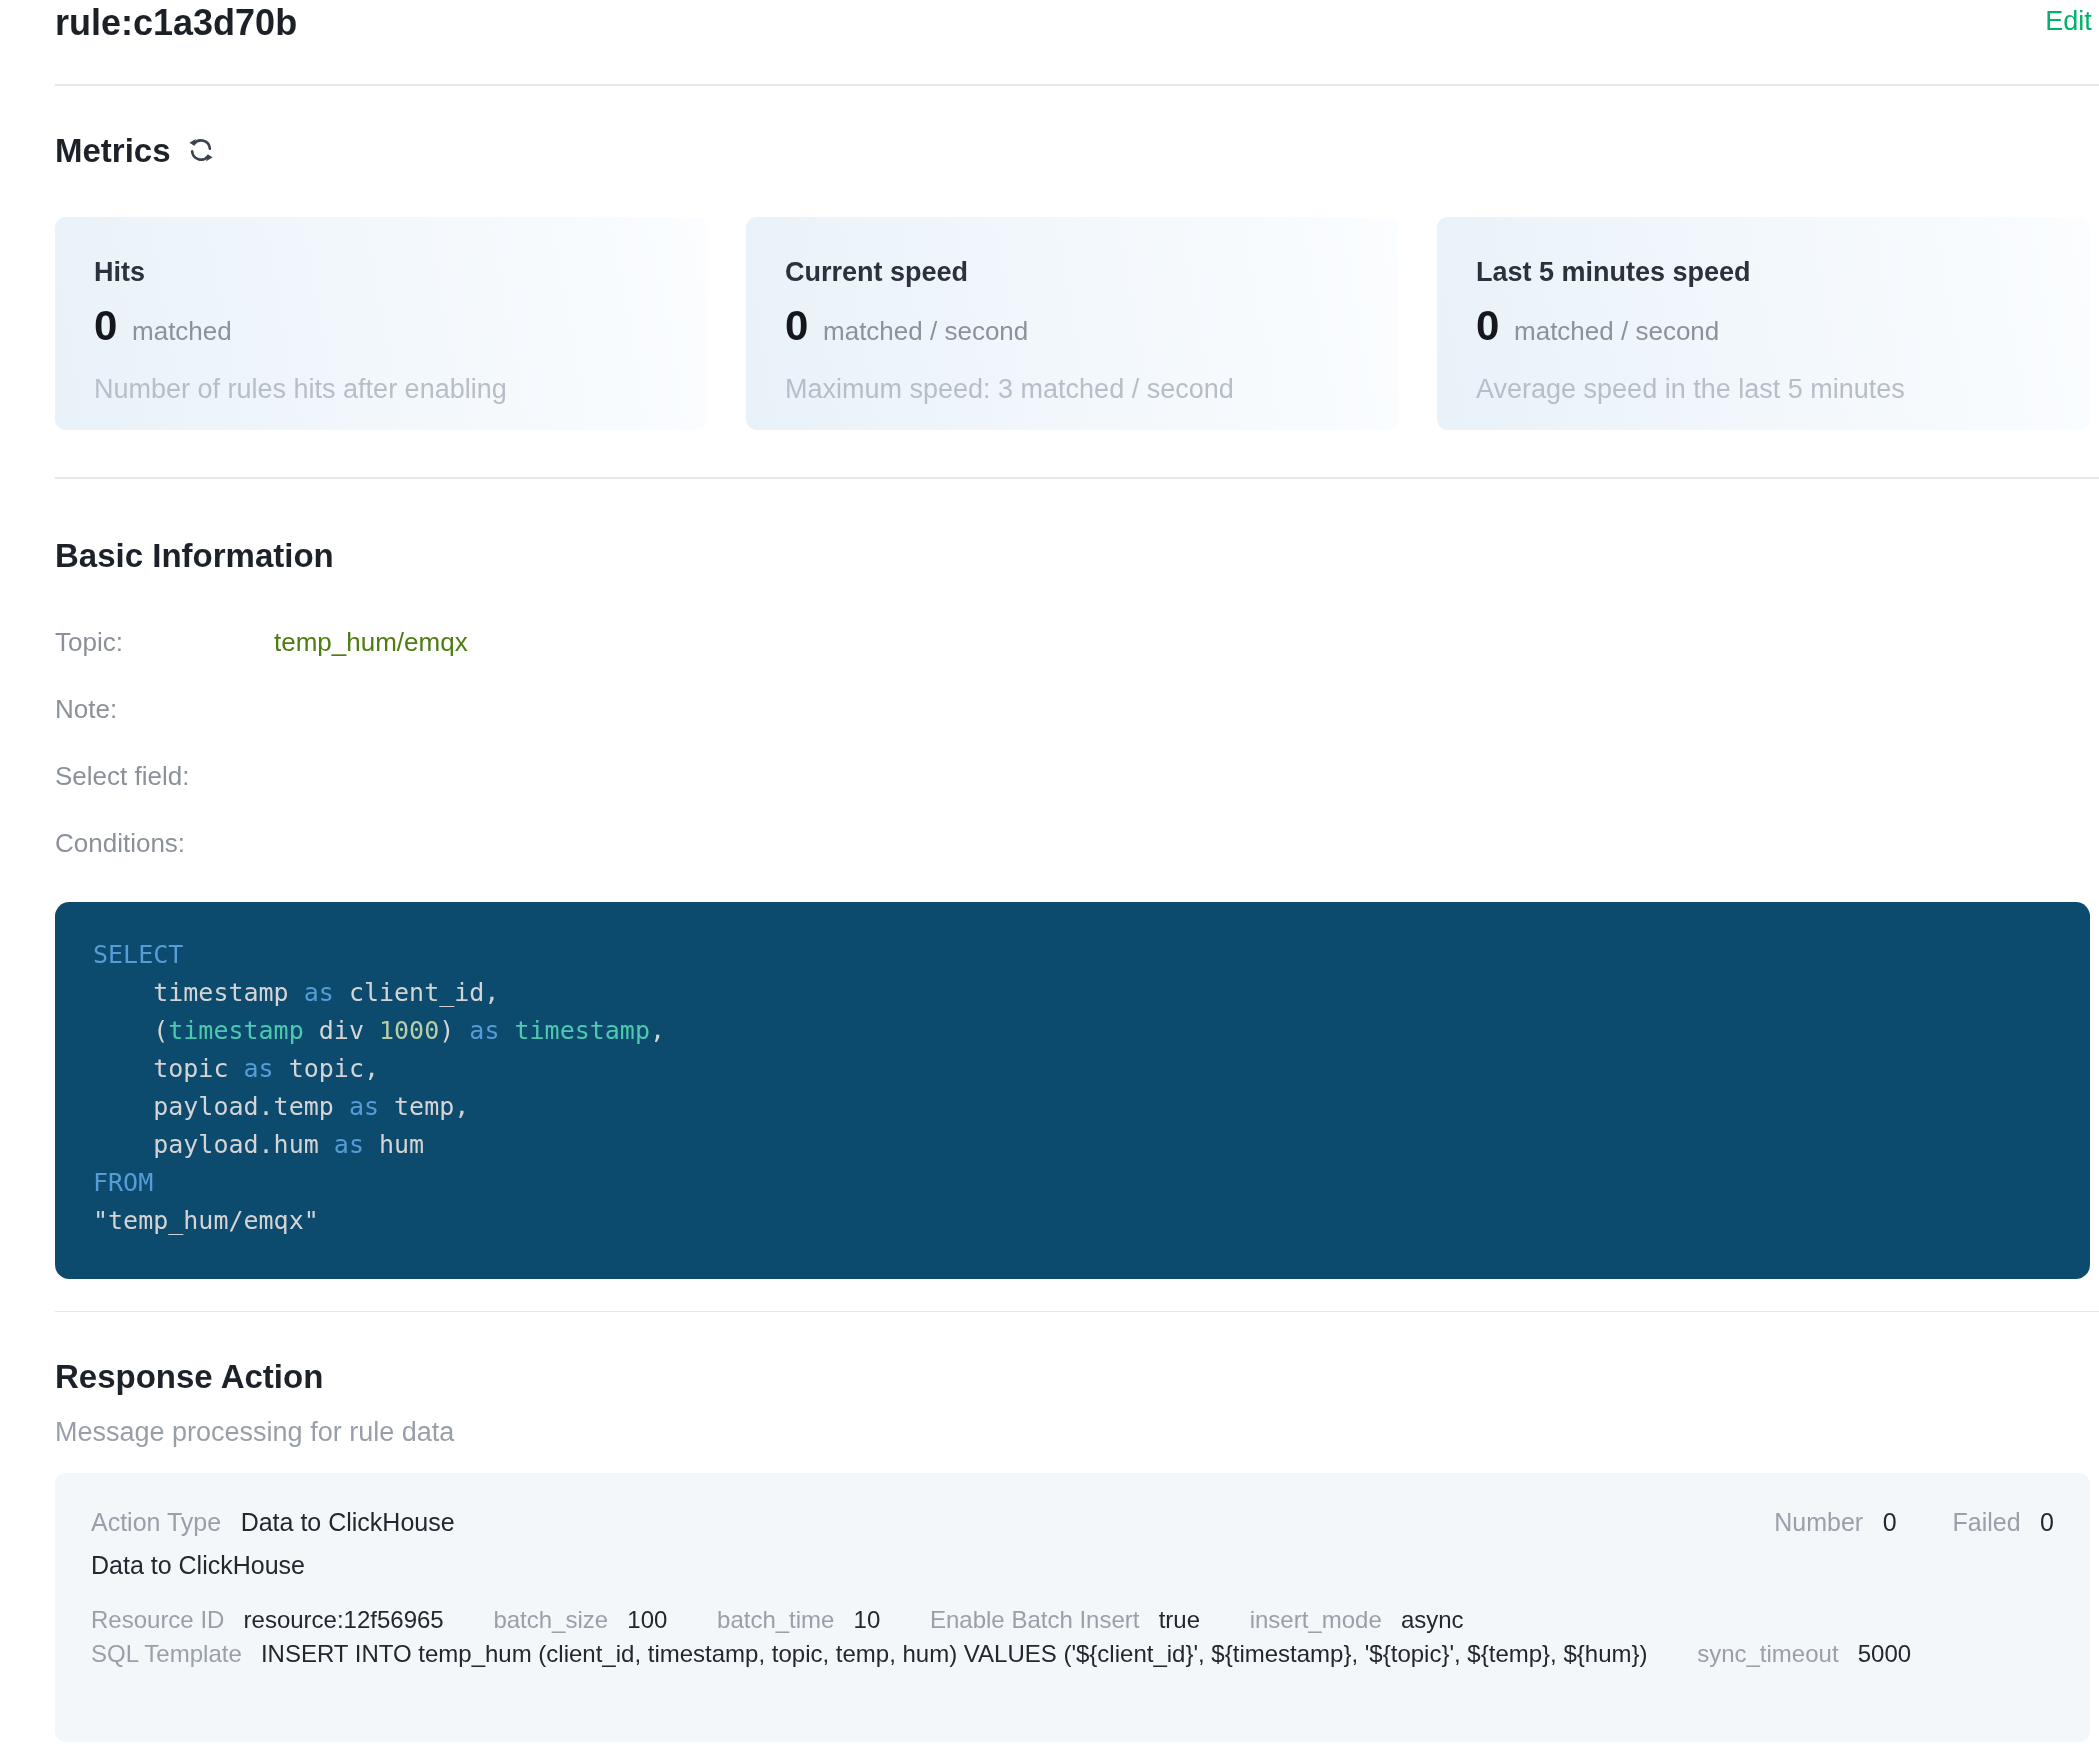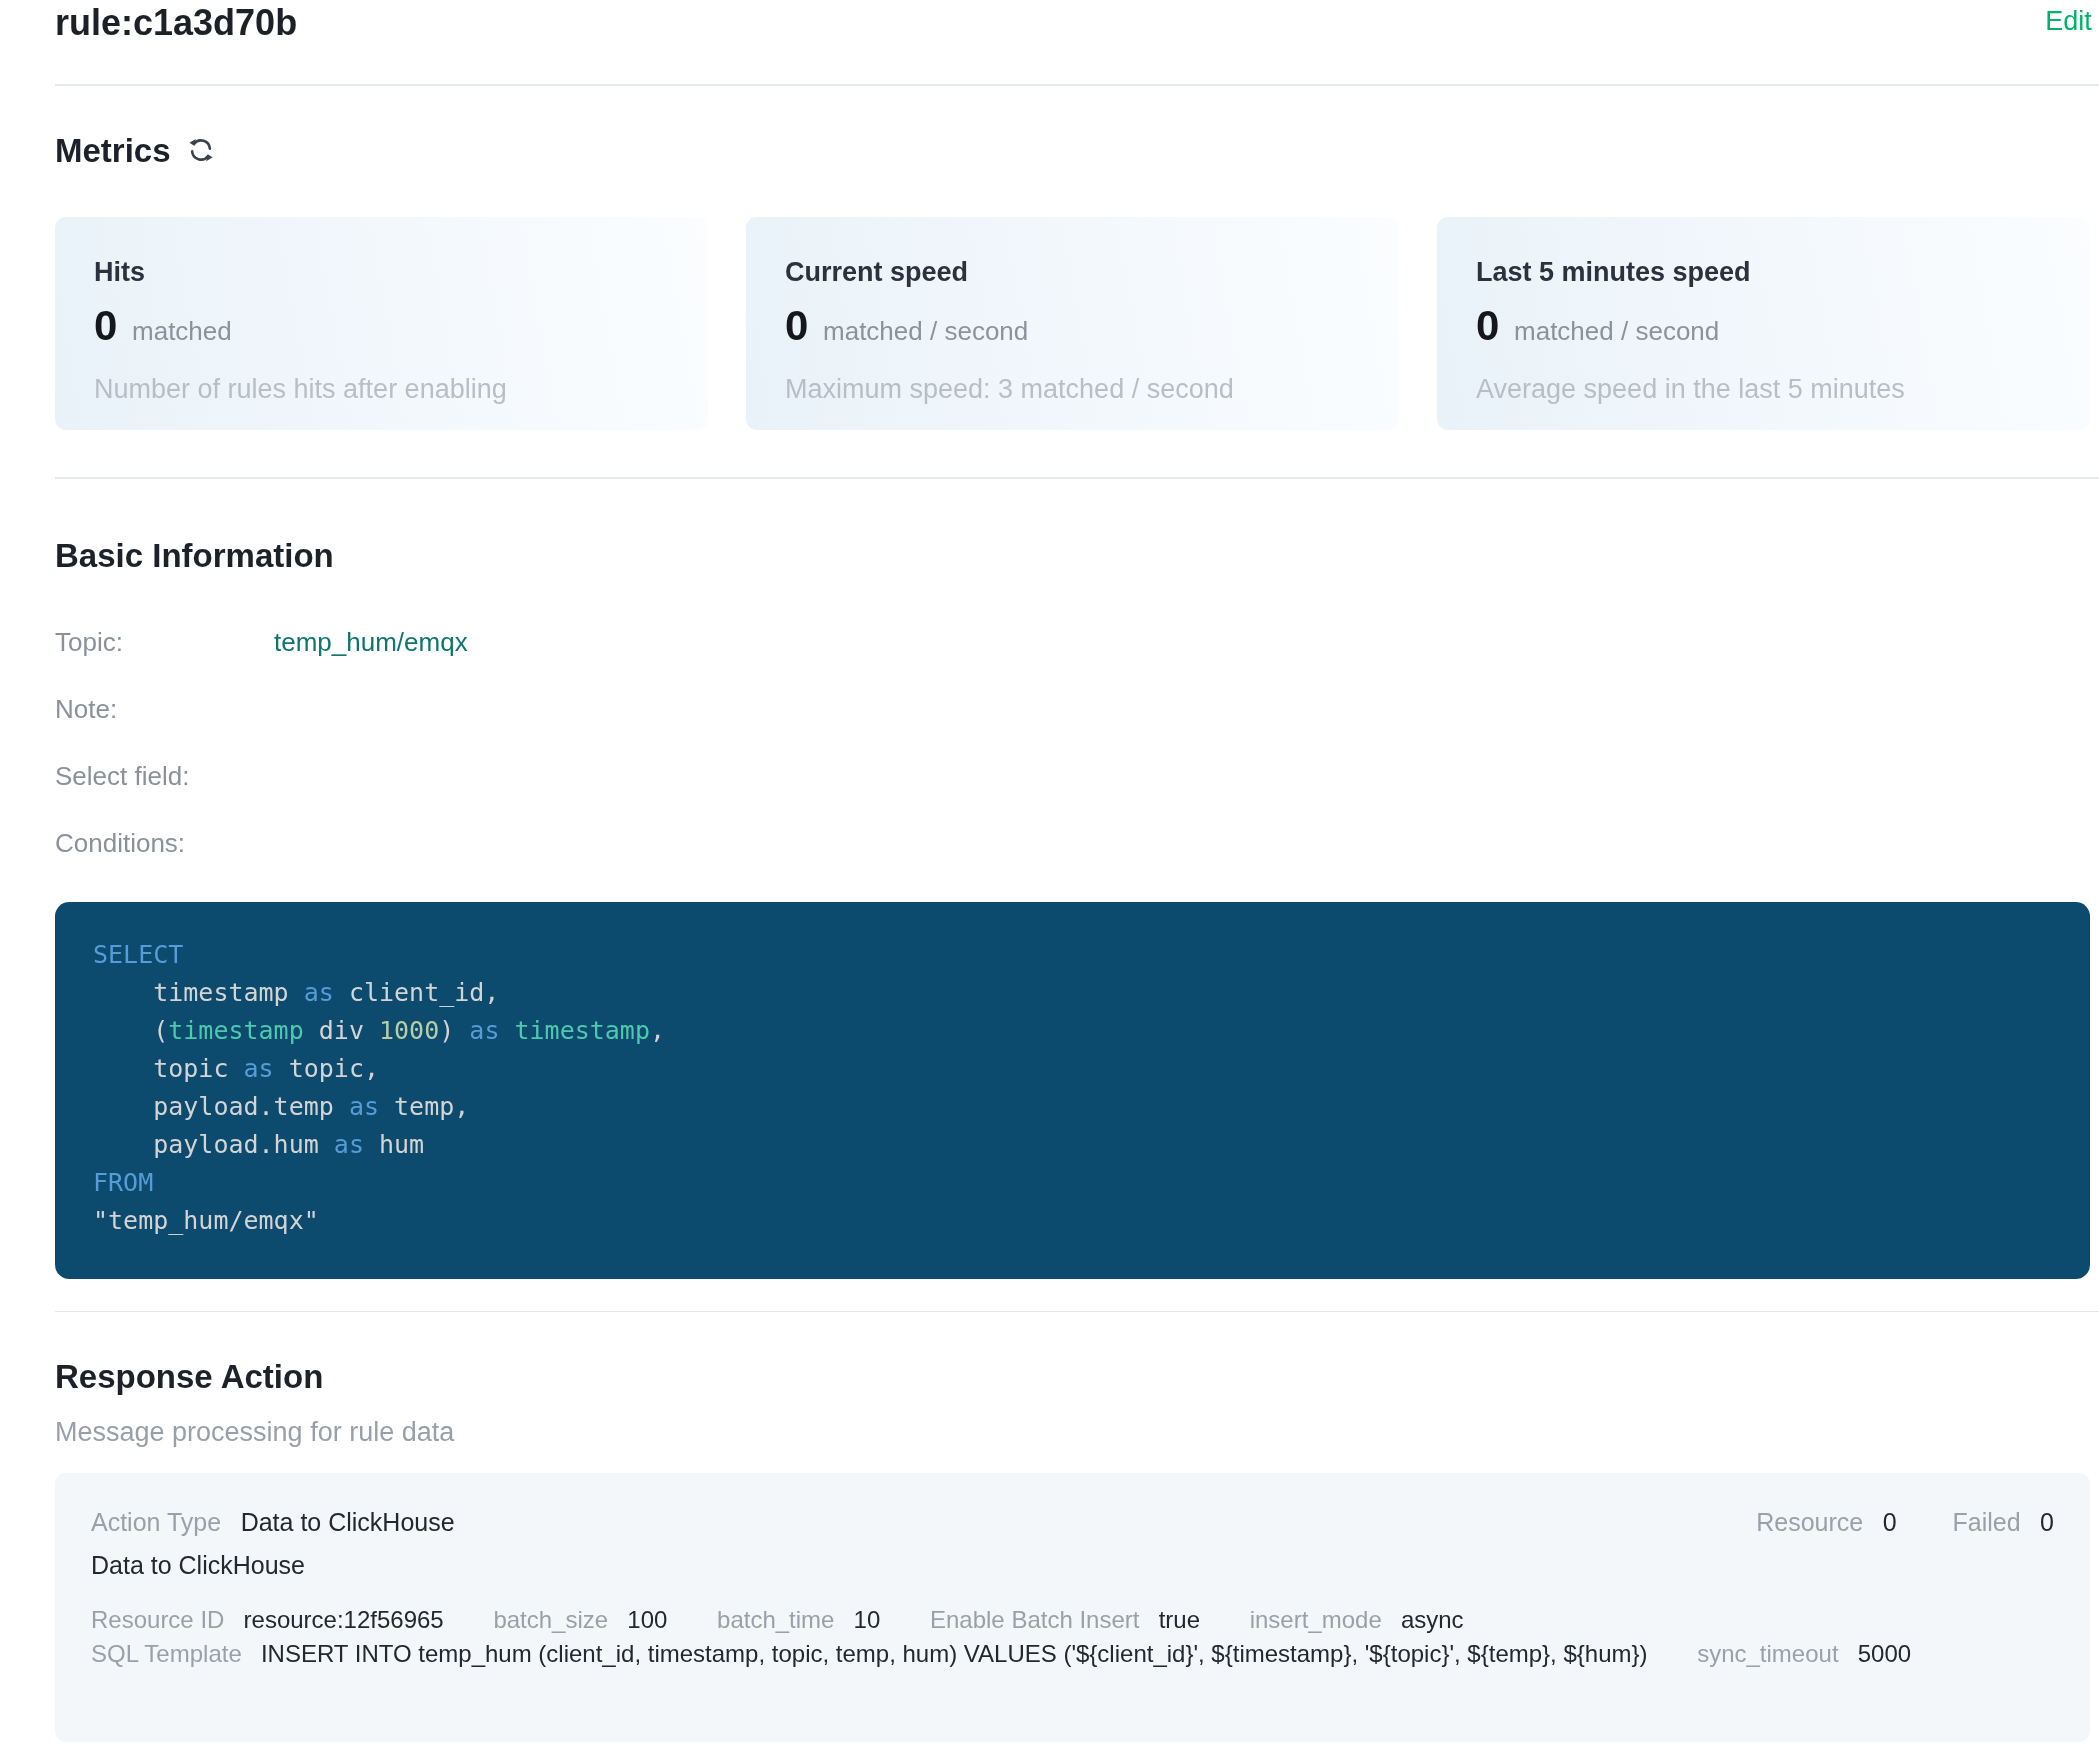--- a/index.html
+++ b/index.html
@@ -36,21 +36,21 @@
   .metric-unit { font-size:26px; color:#8c929c; margin-left:10.7px; }
   .metric-desc { margin-top:14.3px; font-size:27px; line-height:32px; color:#b8bec7; }
 
   .hr-2 { margin-top:47px; }
 
   
   .basic-heading { margin-top:57px; }
   .info-rows { margin:34px 9px 0 55px; }
   .info-row { display:flex; align-items:baseline; padding:19px 0; font-size:26px; line-height:29px; }
   .info-label { width:219px; flex:0 0 219px; color:#8b919b; }
-  .info-value { color:#0f766e; white-space:nowrap; }
+  .info-value { color:#4d7c0f; white-space:nowrap; }
 
   
   .code-block { margin:25px 9px 0 55px; background:#0c4a6e; border-radius:14.3px;
                 padding:34px 38px 39px 38px;
                 font-family:"DejaVu Sans Mono", monospace; font-size:25px; line-height:38px; }
   .code-line { white-space:pre; }
   .tok { color:#d4d4d4; }
   .tok.kw { color:#569cd6; }
   .tok.type { color:#4ec9b0; }
   .tok.num { color:#b5cea8; }
@@ -164,21 +164,21 @@
   <div class="response-subtitle">Message processing for rule data</div>
 
   <div class="action-card">
     <div class="action-row-1">
       <span class="pair">
         <span class="p-label">Action Type</span>
         <span class="p-value">Data to ClickHouse</span>
       </span>
       <span class="counters">
         <span class="pair">
-          <span class="p-label">Resource</span>
+          <span class="p-label">Number</span>
           <span class="p-value">0</span>
         </span>
         <span class="pair">
           <span class="p-label">Failed</span>
           <span class="p-value">0</span>
         </span>
       </span>
     </div>
 
     <div class="action-name-row">Data to ClickHouse</div>

